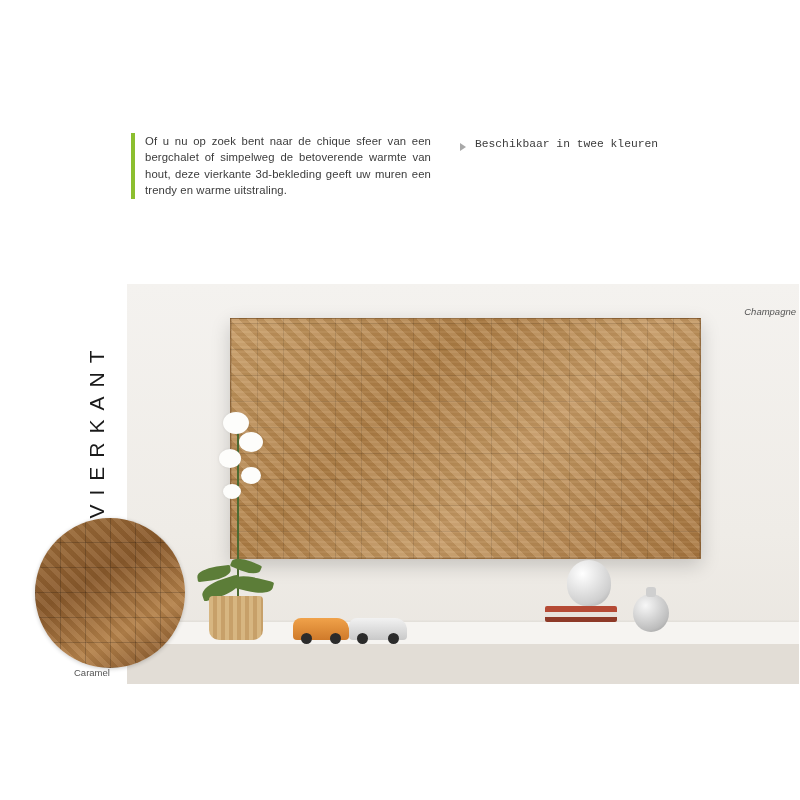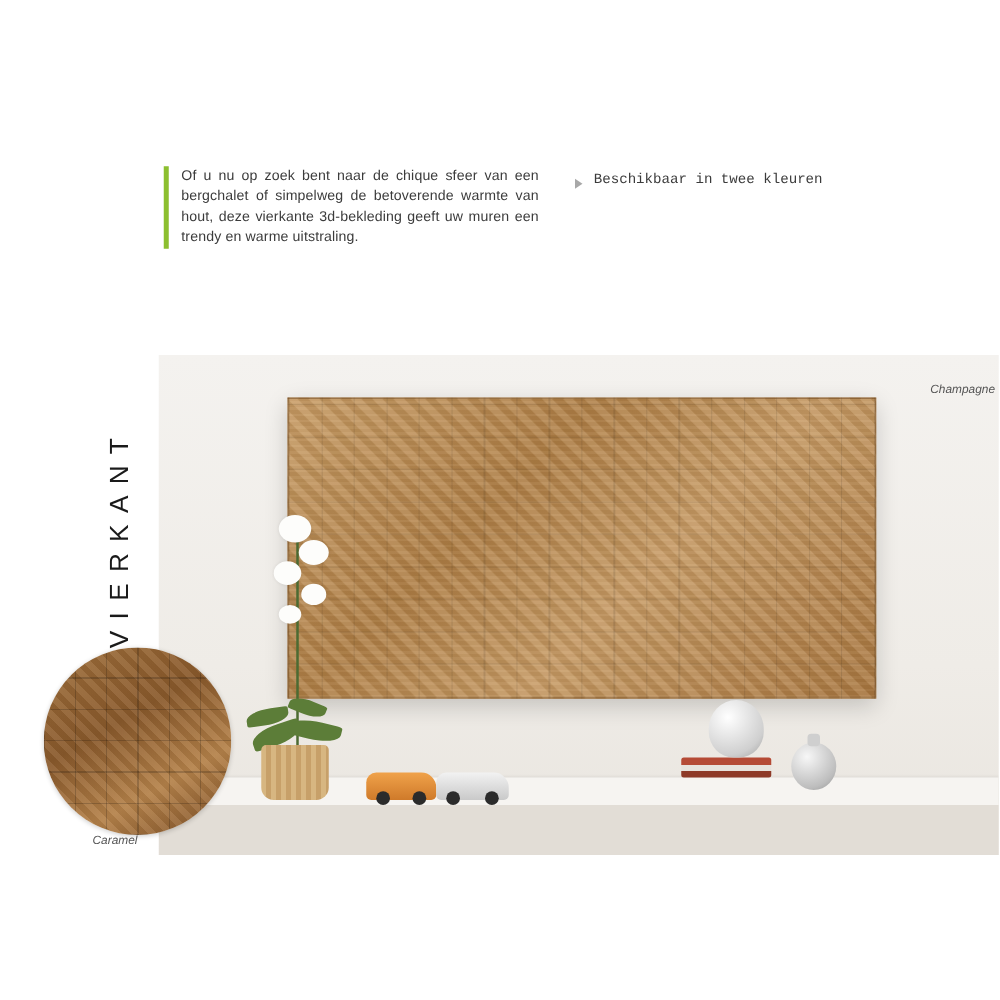--- a/index.html
+++ b/index.html
@@ -272,21 +272,20 @@
         rgba(255,255,255,0.07) 0 5px,
         rgba(0,0,0,0.06) 5px 10px),
       linear-gradient(150deg, #a0703c 0%, #8a5a2c 40%, #b5824a 70%, #7d4f26 100%);
   }
   .caption-caramel {
     position: absolute;
     left: 74px;
     top: 667px;
     font-size: 9.5px;
     color: #555;
-    font-style: italic;
   }
 </style>
 </head>
 <body>
 
 <div class="intro-block">
   <div class="intro-bar"></div>
   <div class="intro-text">Of u nu op zoek bent naar de chique sfeer van een bergchalet of simpelweg de betoverende warmte van hout, deze vierkante 3d-bekleding geeft uw muren een trendy en warme uitstraling.</div>
 </div>
 

